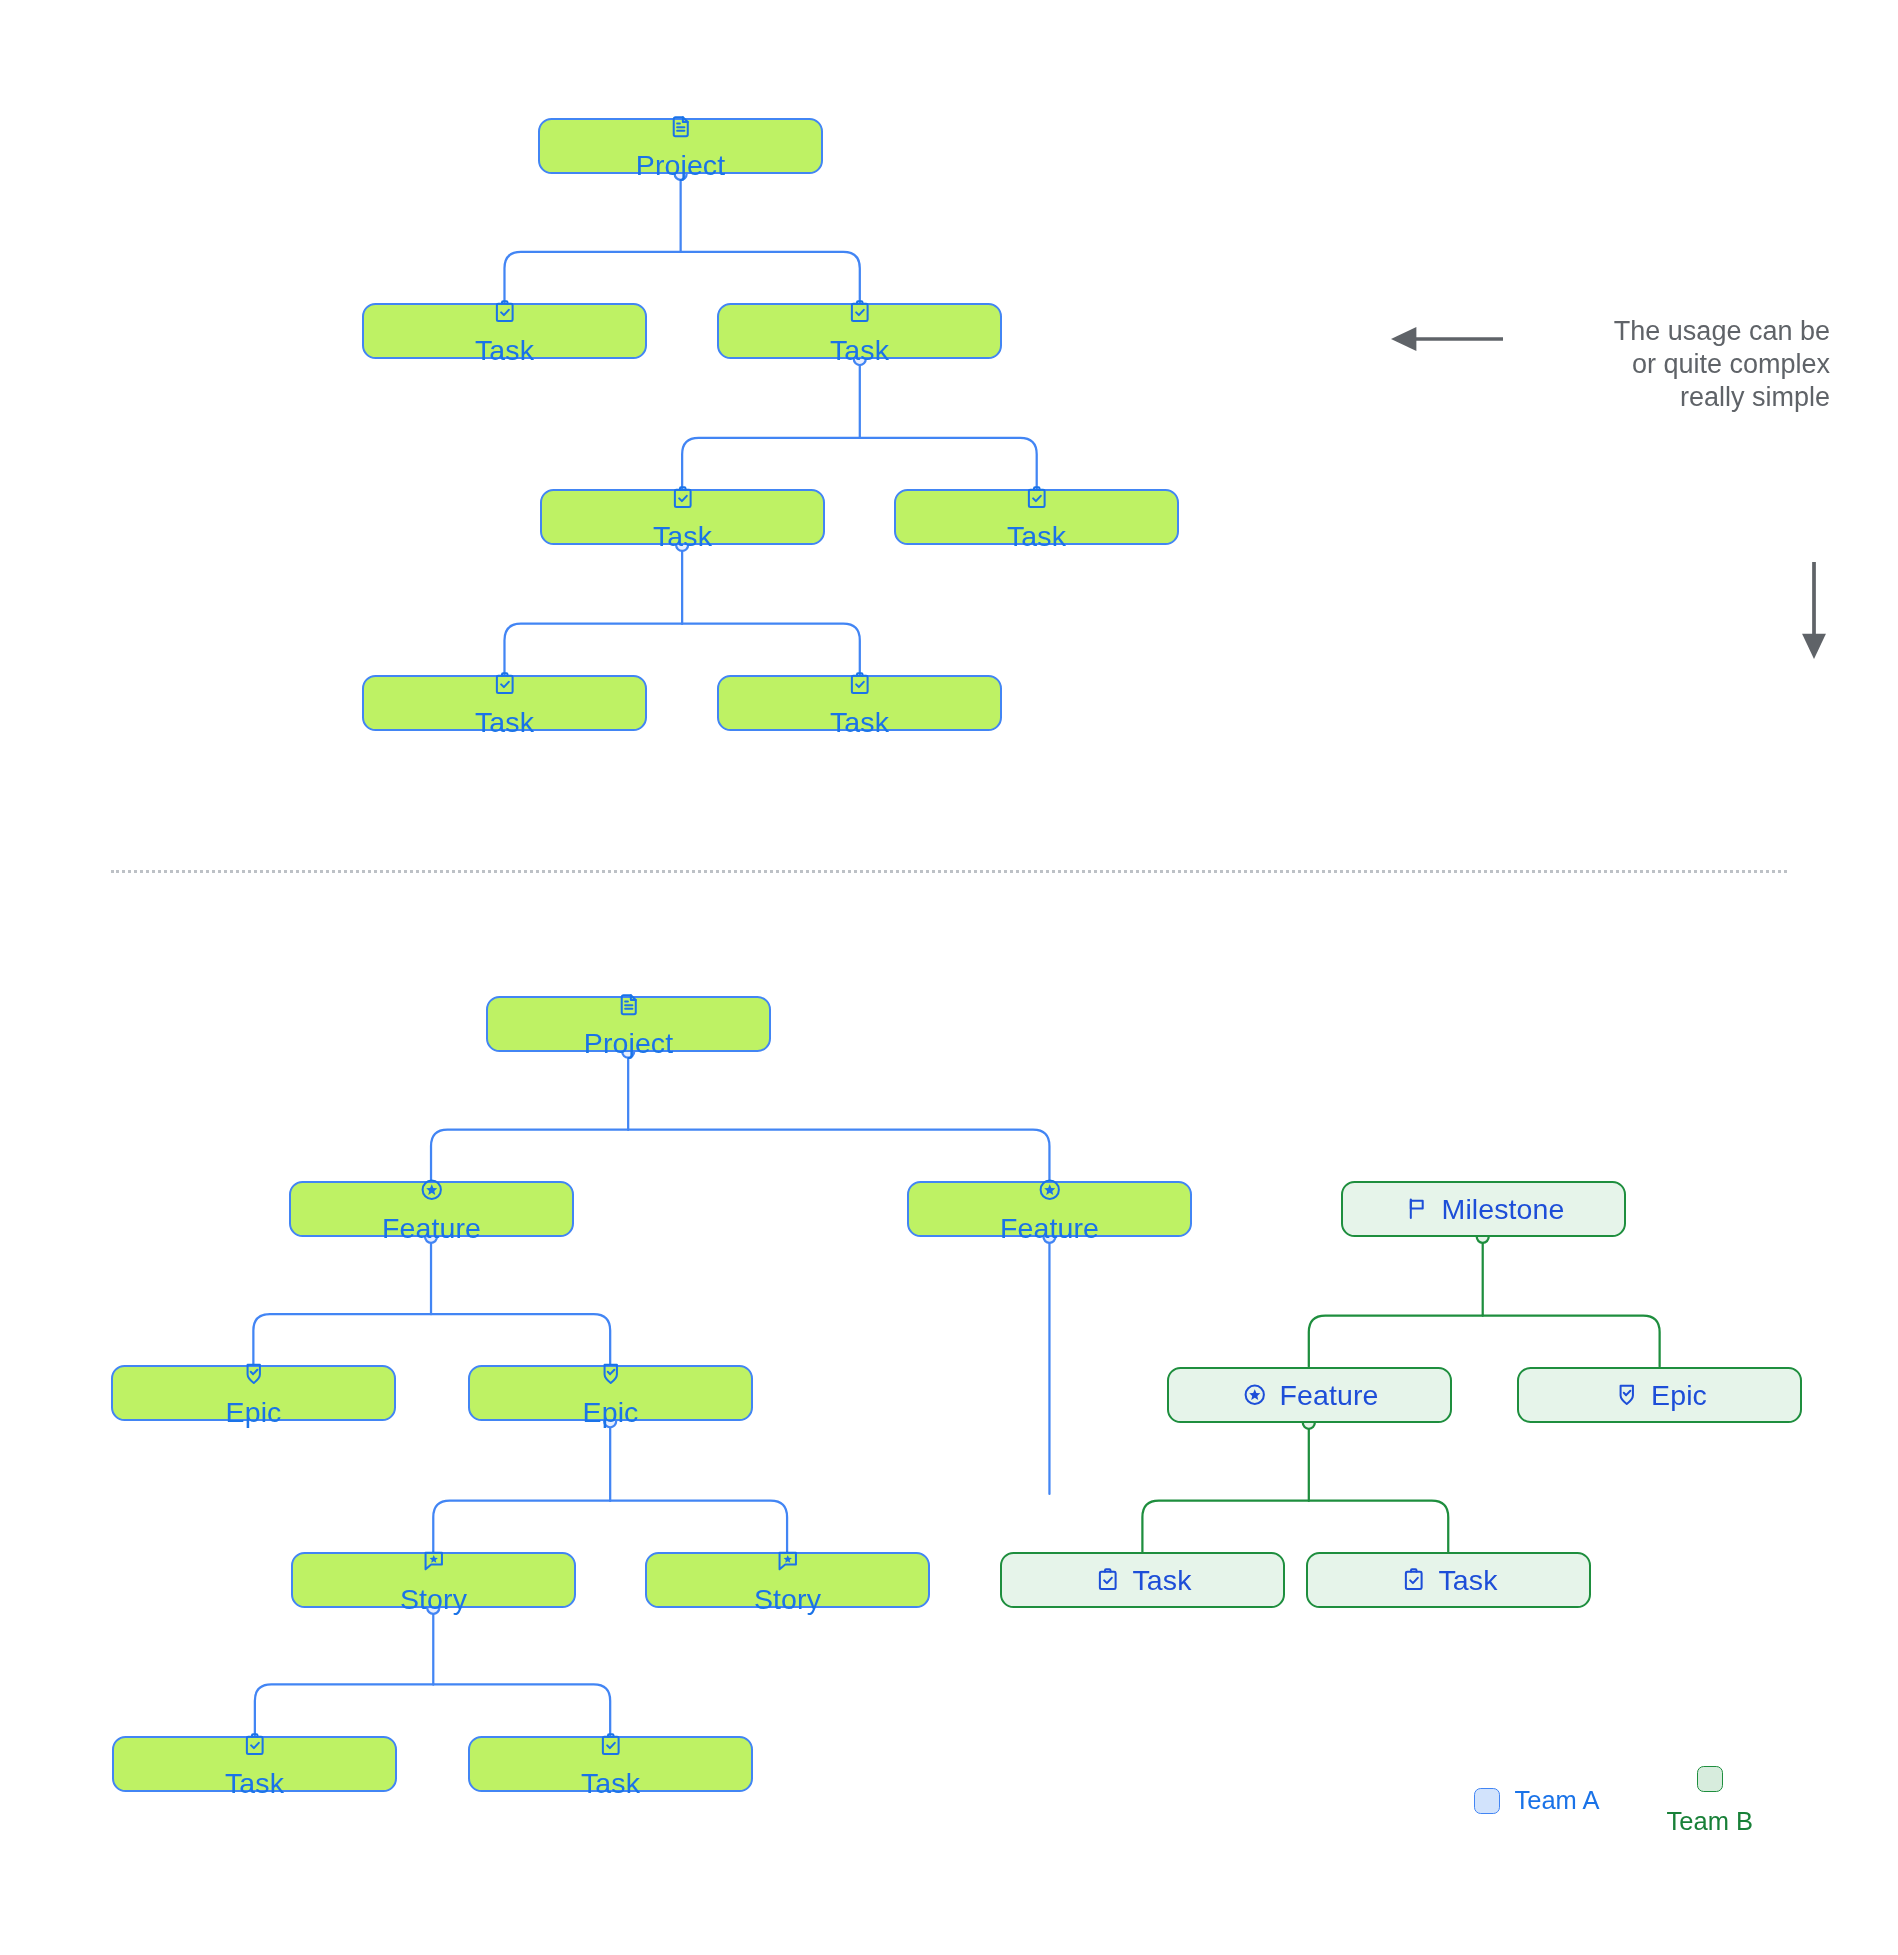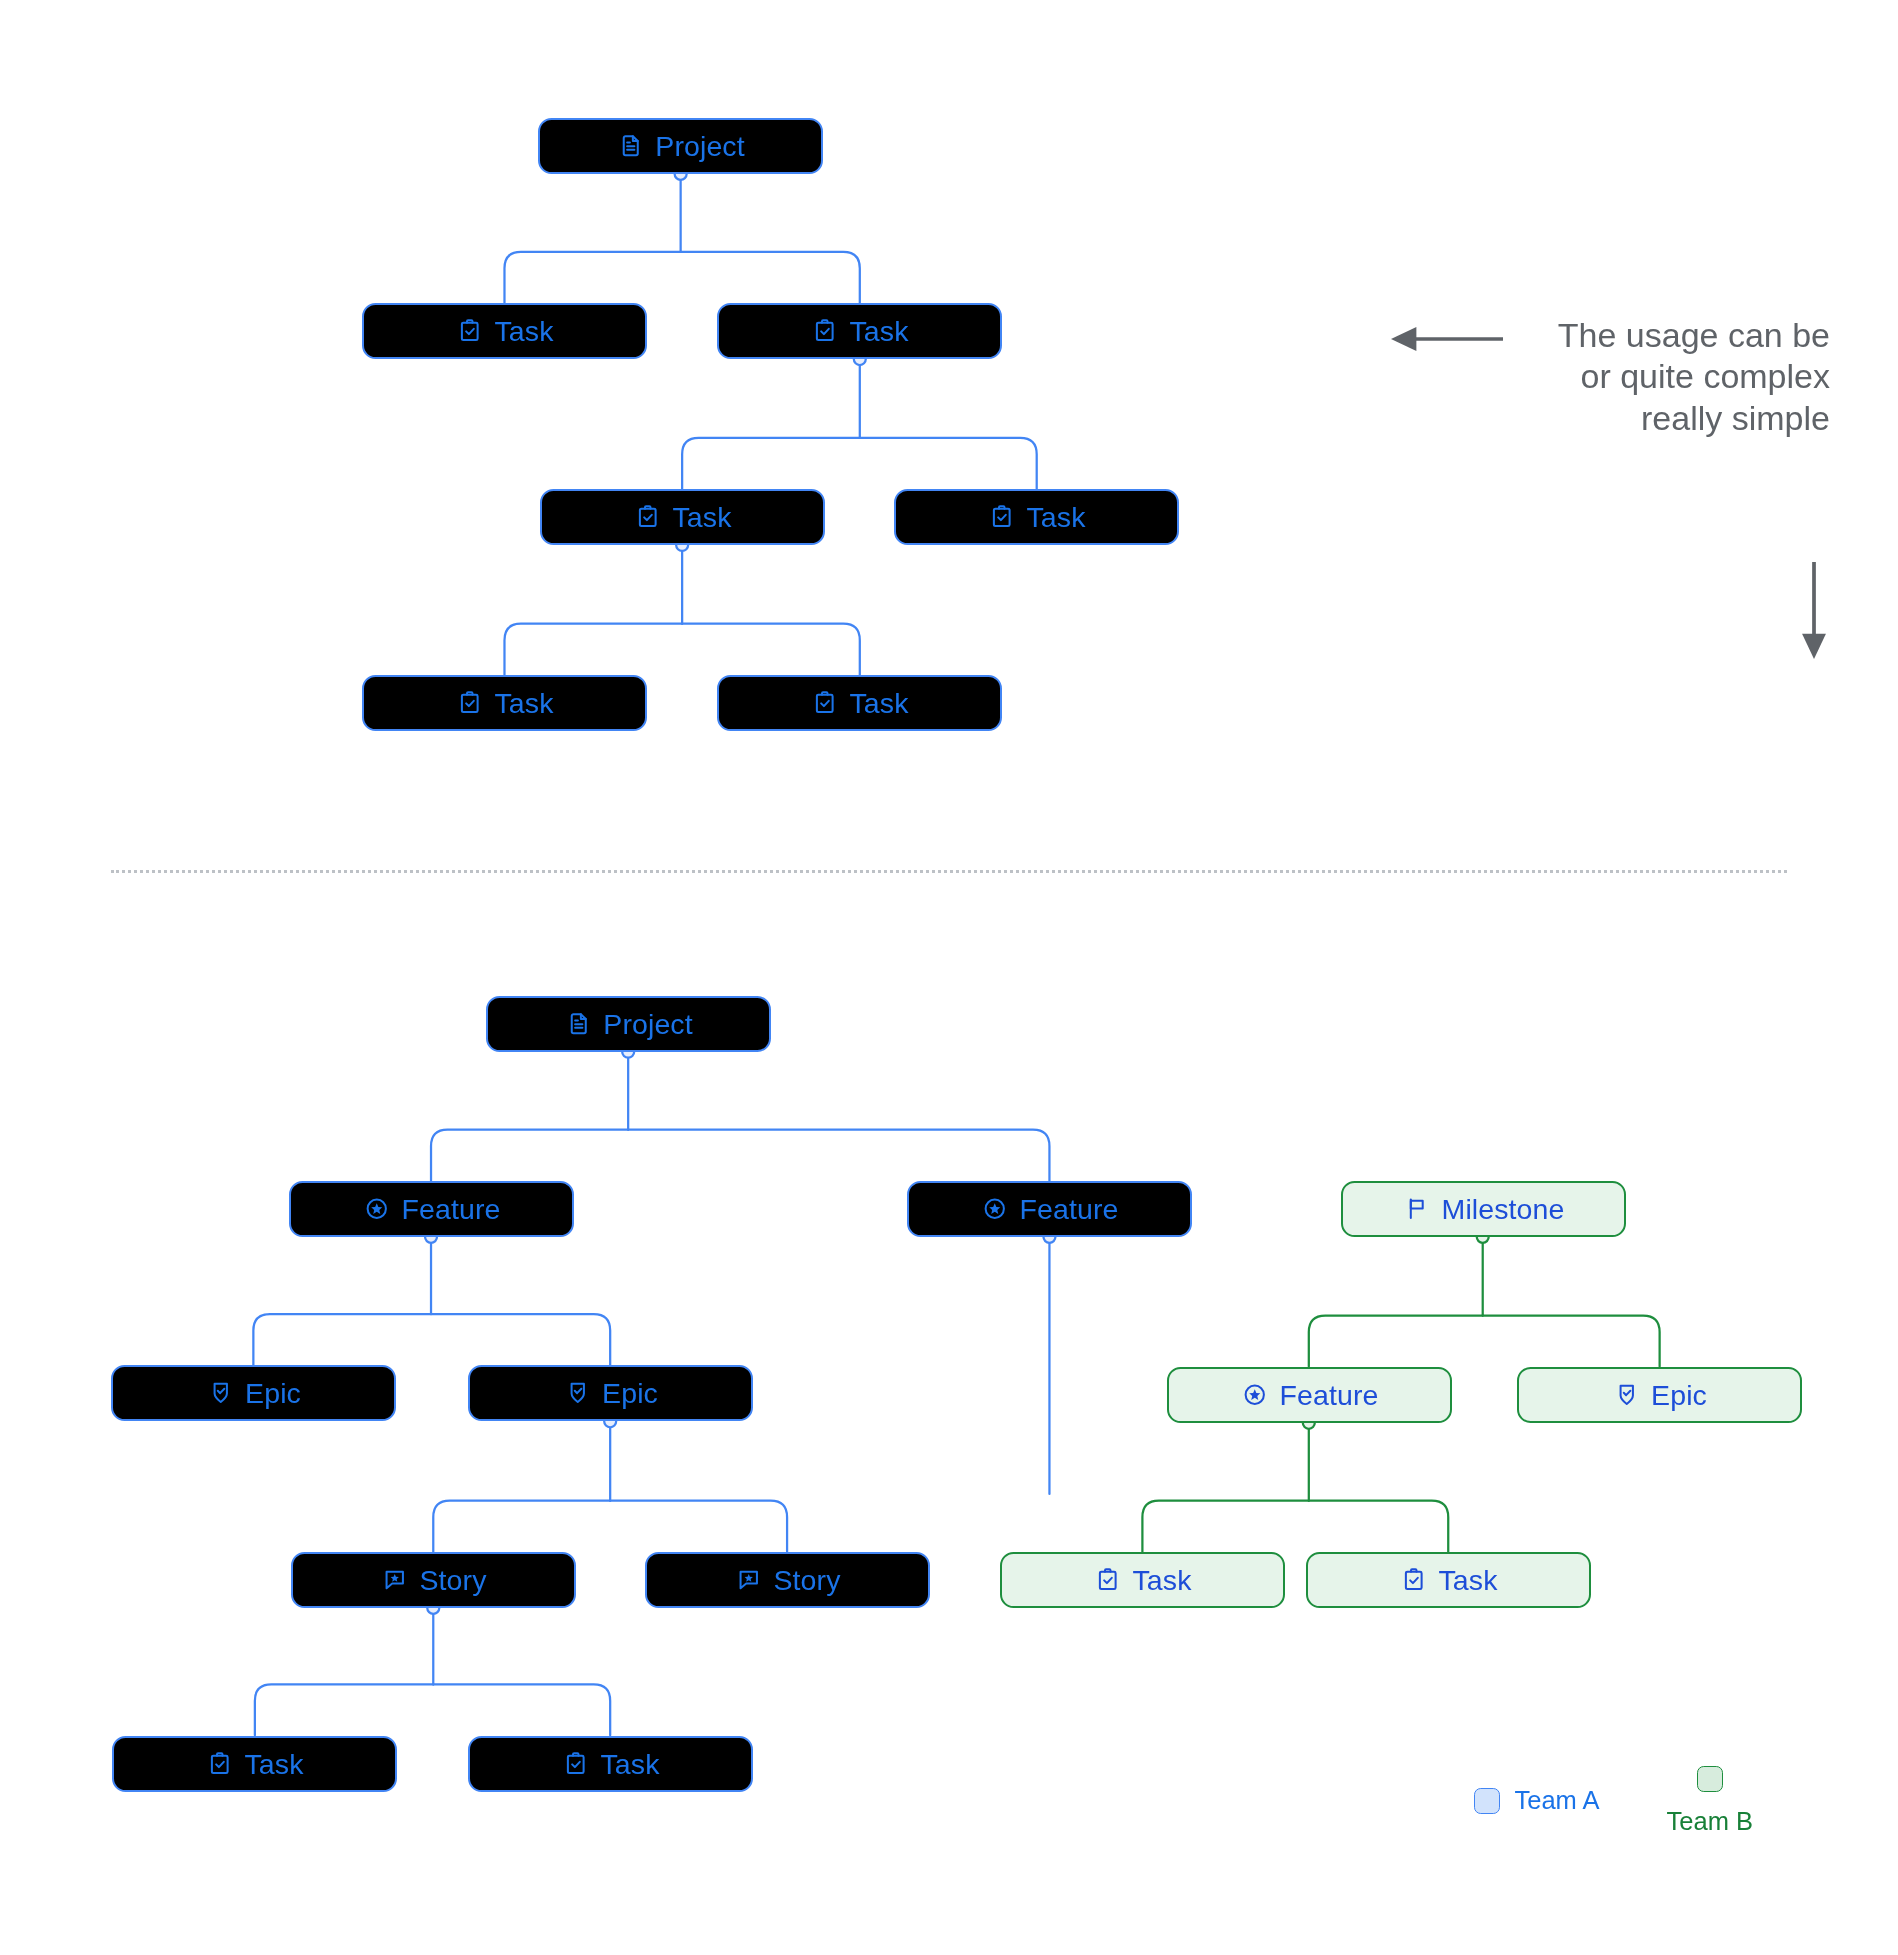--- a/index.html
+++ b/index.html
@@ -34,23 +34,24 @@
     border-radius: 13.5px;
     border-width: 2.2px;
     border-style: solid;
     font-size: 28.5px;
     font-weight: 400;
     letter-spacing: 0.1px;
     white-space: nowrap;
     z-index: 3;
   }
   .node.team-a {
-    background: #000000;
+    background: #bef264;
     border-color: #4285f4;
     color: #1a73e8;
+    flex-direction: column;
   }
   .node.team-b {
     background: #e6f4ea;
     border-color: #1e8e3e;
     color: #1d4ed8;
   }
   .node .node-icon {
     display: inline-flex;
     align-items: center;
     justify-content: center;
@@ -65,21 +66,21 @@
   }
   .node .node-label {
     display: inline-block;
     line-height: 1;
   }
 
   .annotation {
     position: absolute;
     text-align: right;
     color: #5f6368;
-    font-size: 34px;
+    font-size: 27px;
     line-height: 1.22;
     z-index: 4;
   }
   .annotation .ann-line { display: block; }
 
   .divider {
     position: absolute;
     height: 0;
     border-top: 3.7px dotted #bdc1c6;
     z-index: 1;

